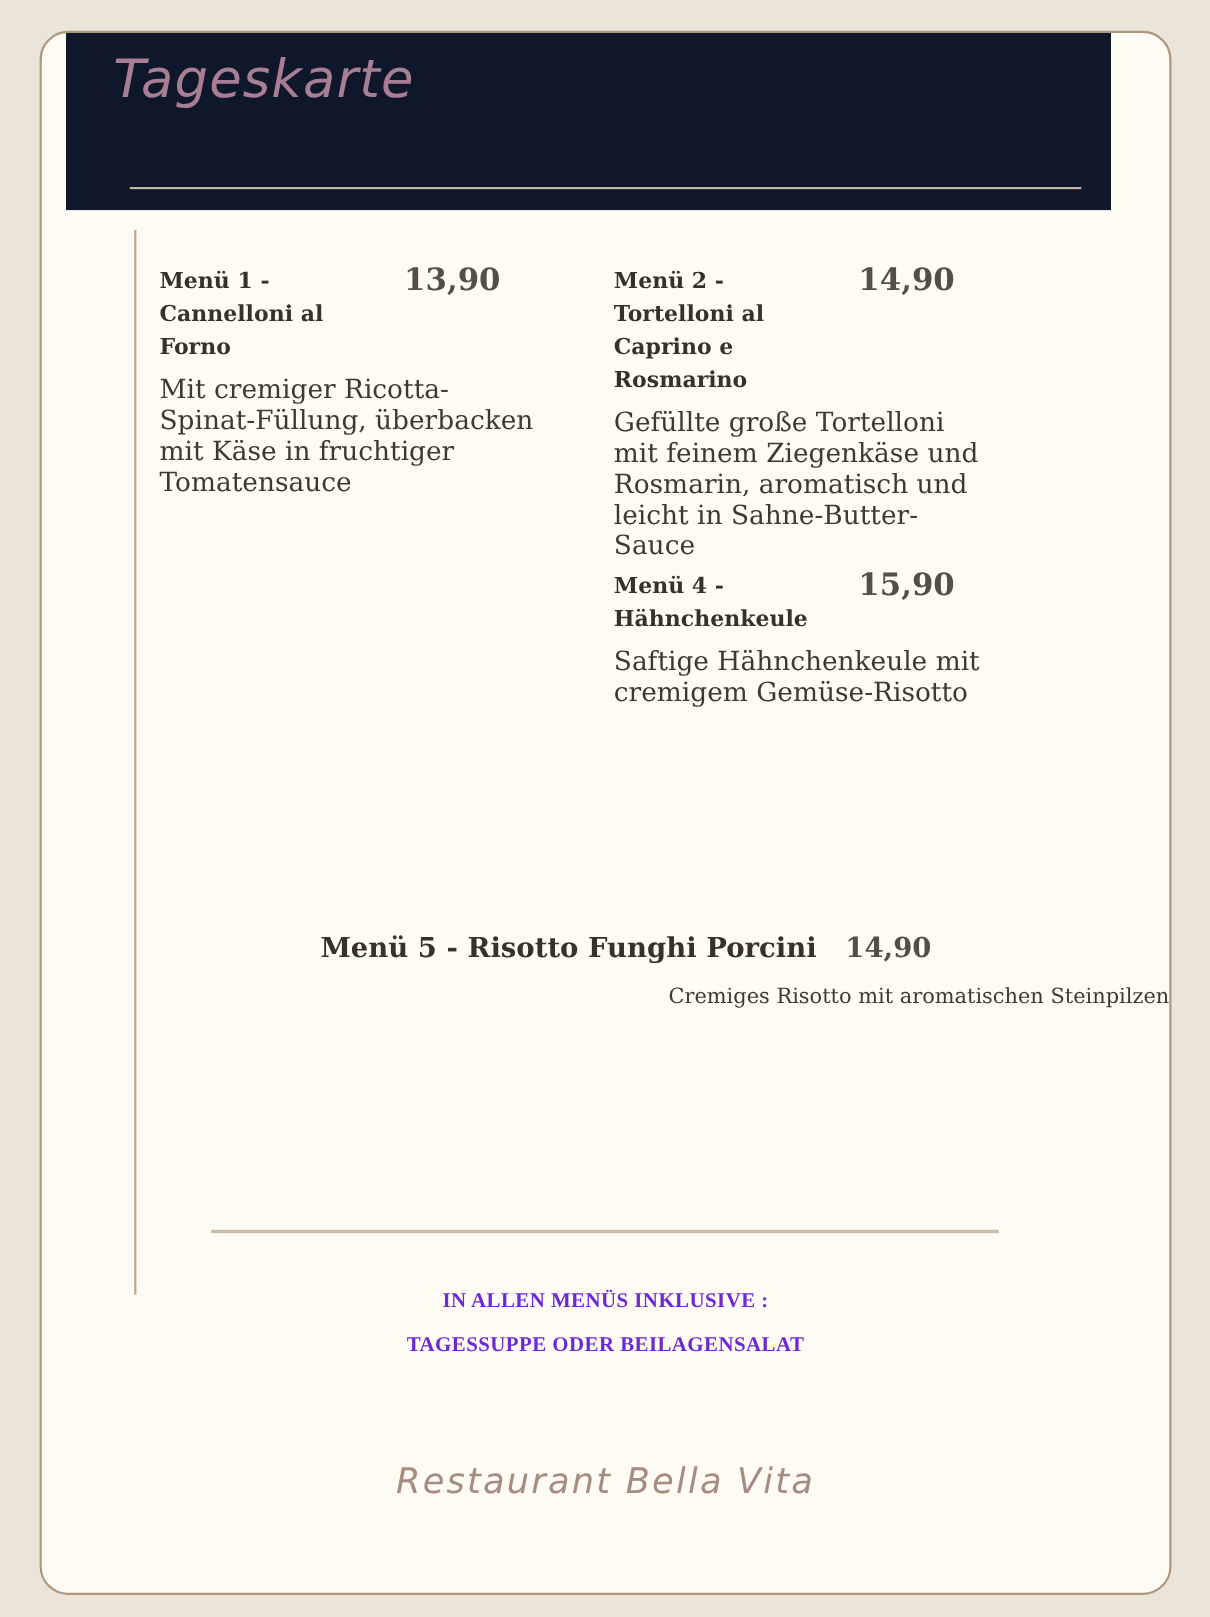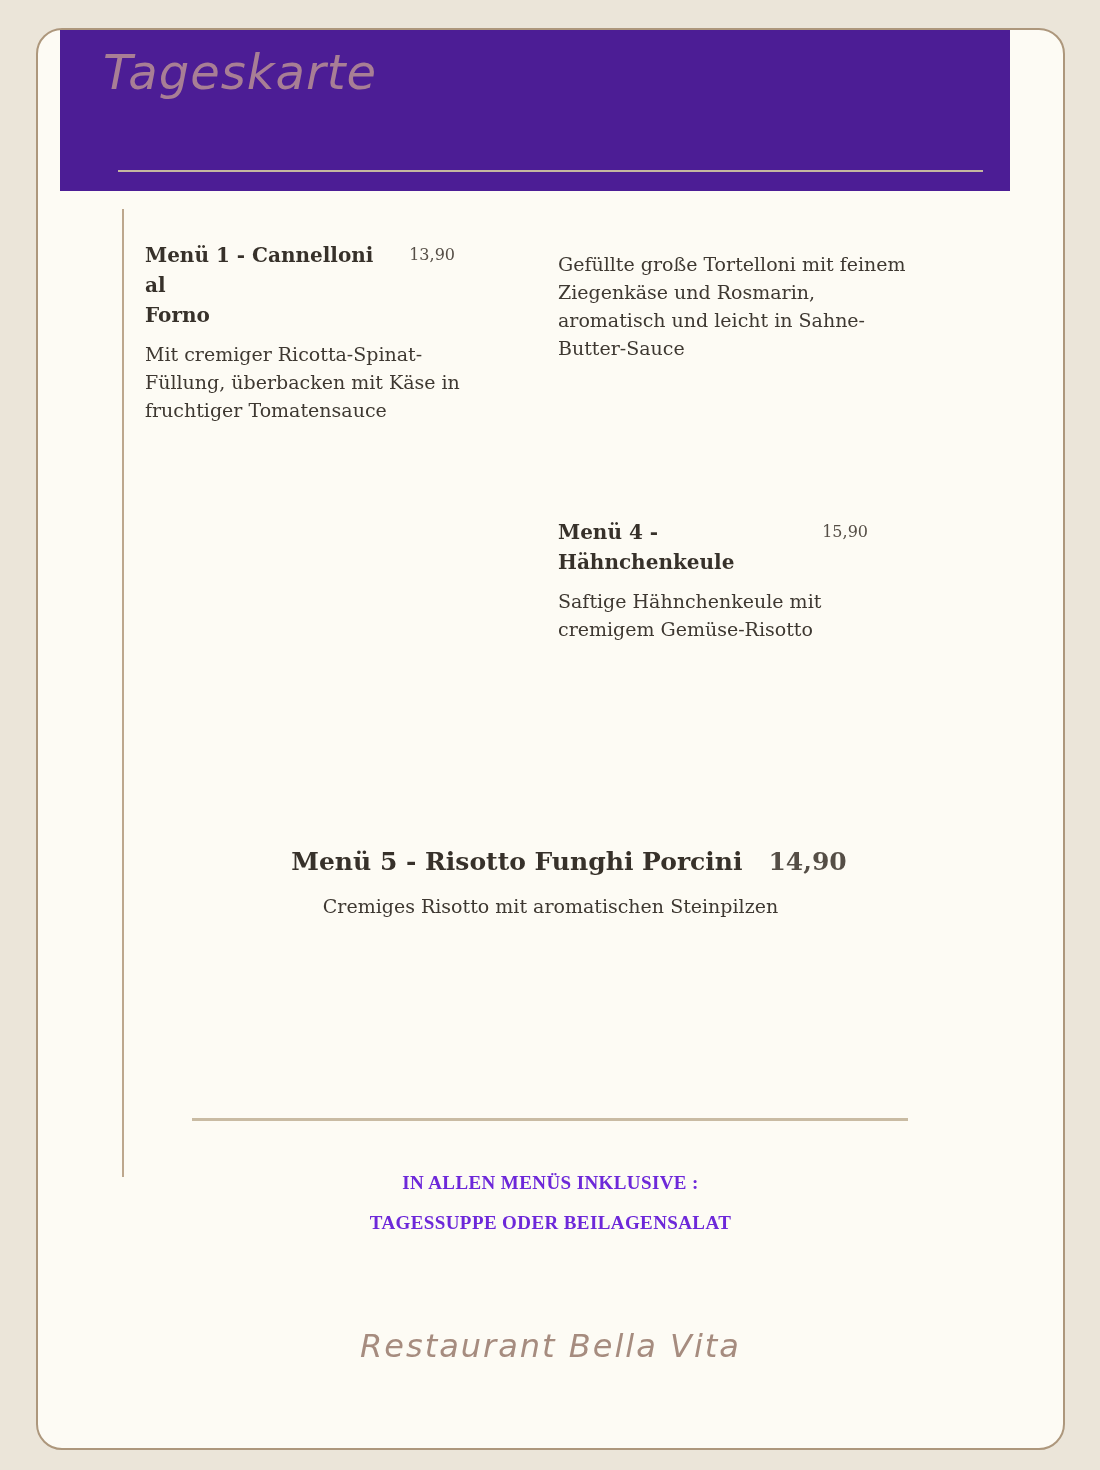--- a/index.html
+++ b/index.html
@@ -15,21 +15,21 @@
     width:1029px;height:1422px;
     box-sizing:border-box;
     background:#fdfbf4;
     border:2px solid #ad977c;
     border-radius:26px;
   }
   
   .band{
     position:absolute;left:22px;top:0;
     width:950px;height:161px;
-    background:#4c1d95;
+    background:#0f172a;
   }
   .band-title{
     position:absolute;left:43px;top:12px;
     font-family:"DejaVu Sans", sans-serif;
     font-style:italic;
     font-size:48px;line-height:60px;
     letter-spacing:1px;
     color:#a87e95;
     white-space:nowrap;
   }
@@ -50,36 +50,36 @@
     column-gap:103px;
     grid-auto-rows:277px;
   }
   .cell{position:relative;}
   .cell-head{display:flex;align-items:flex-start;width:310px;}
   .m-title{
     margin:0;font-size:20px;line-height:30px;font-weight:bold;
     color:#37312a;white-space:pre-line;
   }
   .m-price{
-    margin-left:auto;font-size:16px;line-height:30px;font-weight:normal;
+    margin-left:auto;font-size:28px;line-height:30px;font-weight:bold;
     color:#554e46;white-space:nowrap;padding-left:12px;
   }
   .m-desc{
     margin:10px 0 0 0;width:348px;
-    font-size:19px;line-height:28px;color:#3e3831;
+    font-size:24px;line-height:28px;color:#3e3831;
     white-space:pre-line;
   }
   
   .featured{
     position:absolute;left:0;width:100%;top:815px;
     text-align:center;
   }
   .featured-titleline{font-size:25px;line-height:34px;font-weight:bold;color:#37312a;padding-left:37px;}
   .featured-price{color:#554e46;margin-left:26px;}
-  .featured-desc{margin-top:13px;font-size:19px;line-height:28px;color:#3e3831;}
+  .featured-desc{margin-top:13px;font-size:19px;line-height:28px;color:#3e3831;text-align:right;}
   
   .divider{
     position:absolute;left:154px;top:1088px;
     width:716px;height:3px;background:#c9bba3;
   }
   
   .note{
     position:absolute;left:0;width:100%;top:1133px;
     text-align:center;
     font-family:"Liberation Serif", serif;
@@ -115,20 +115,25 @@
     <div class="cell">
       <div class="cell-head">
         <h3 class="m-title">Menü 1 - Cannelloni al
 Forno</h3>
         <span class="m-price">13,90</span>
       </div>
       <p class="m-desc">Mit cremiger Ricotta-Spinat-Füllung, überbacken mit Käse in fruchtiger Tomatensauce</p>
     </div>
 
     <div class="cell">
+      <div class="cell-head">
+        <h3 class="m-title">Menü 2 - Tortelloni al
+Caprino e Rosmarino</h3>
+        <span class="m-price">14,90</span>
+      </div>
       <p class="m-desc">Gefüllte große Tortelloni mit feinem Ziegenkäse und Rosmarin, aromatisch und leicht in Sahne-Butter-Sauce</p>
     </div>
 
     <div class="cell">
     </div>
 
     <div class="cell">
       <div class="cell-head">
         <h3 class="m-title">Menü 4 -
 Hähnchenkeule</h3>

